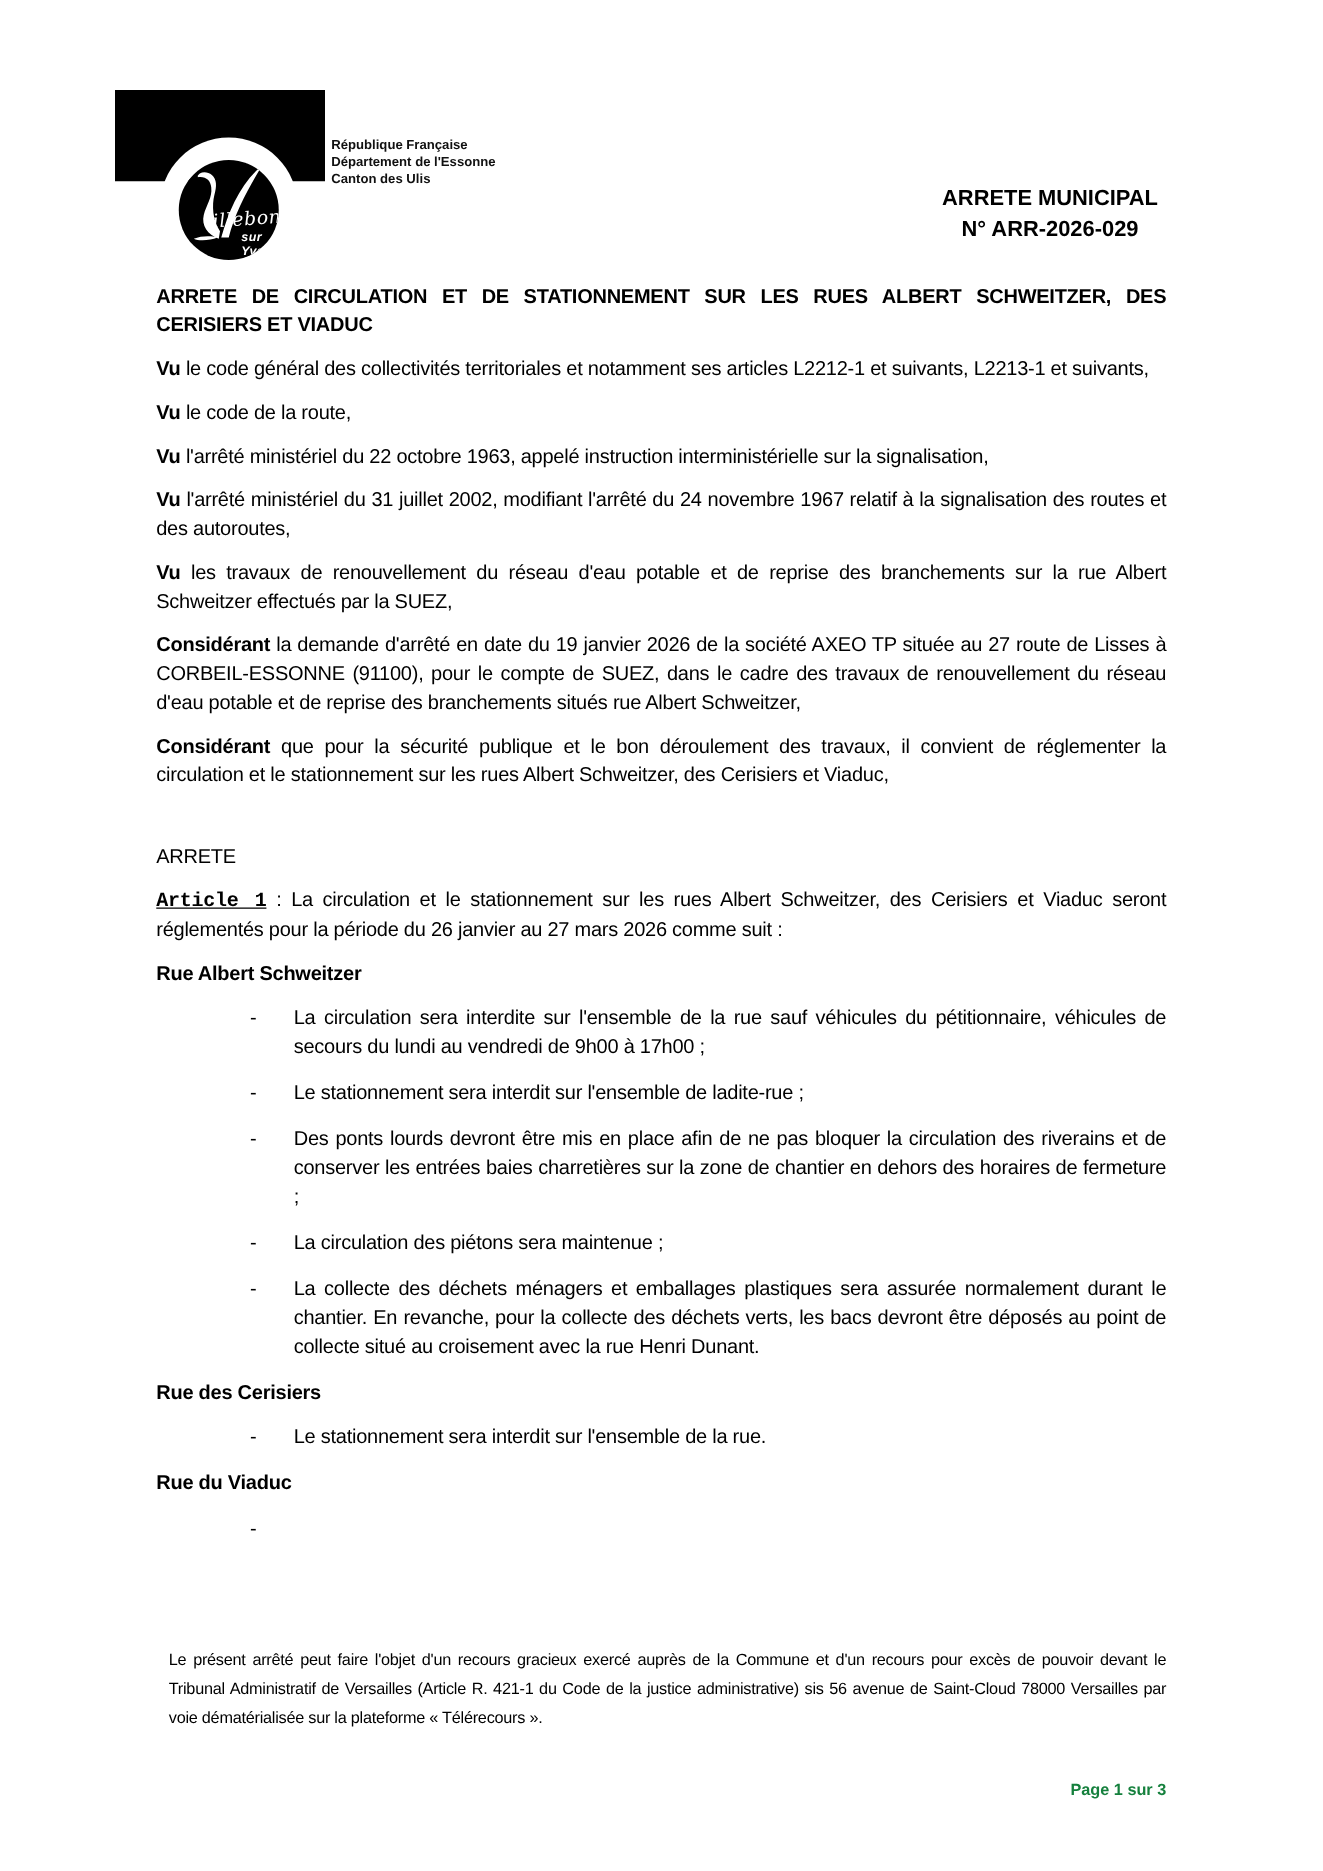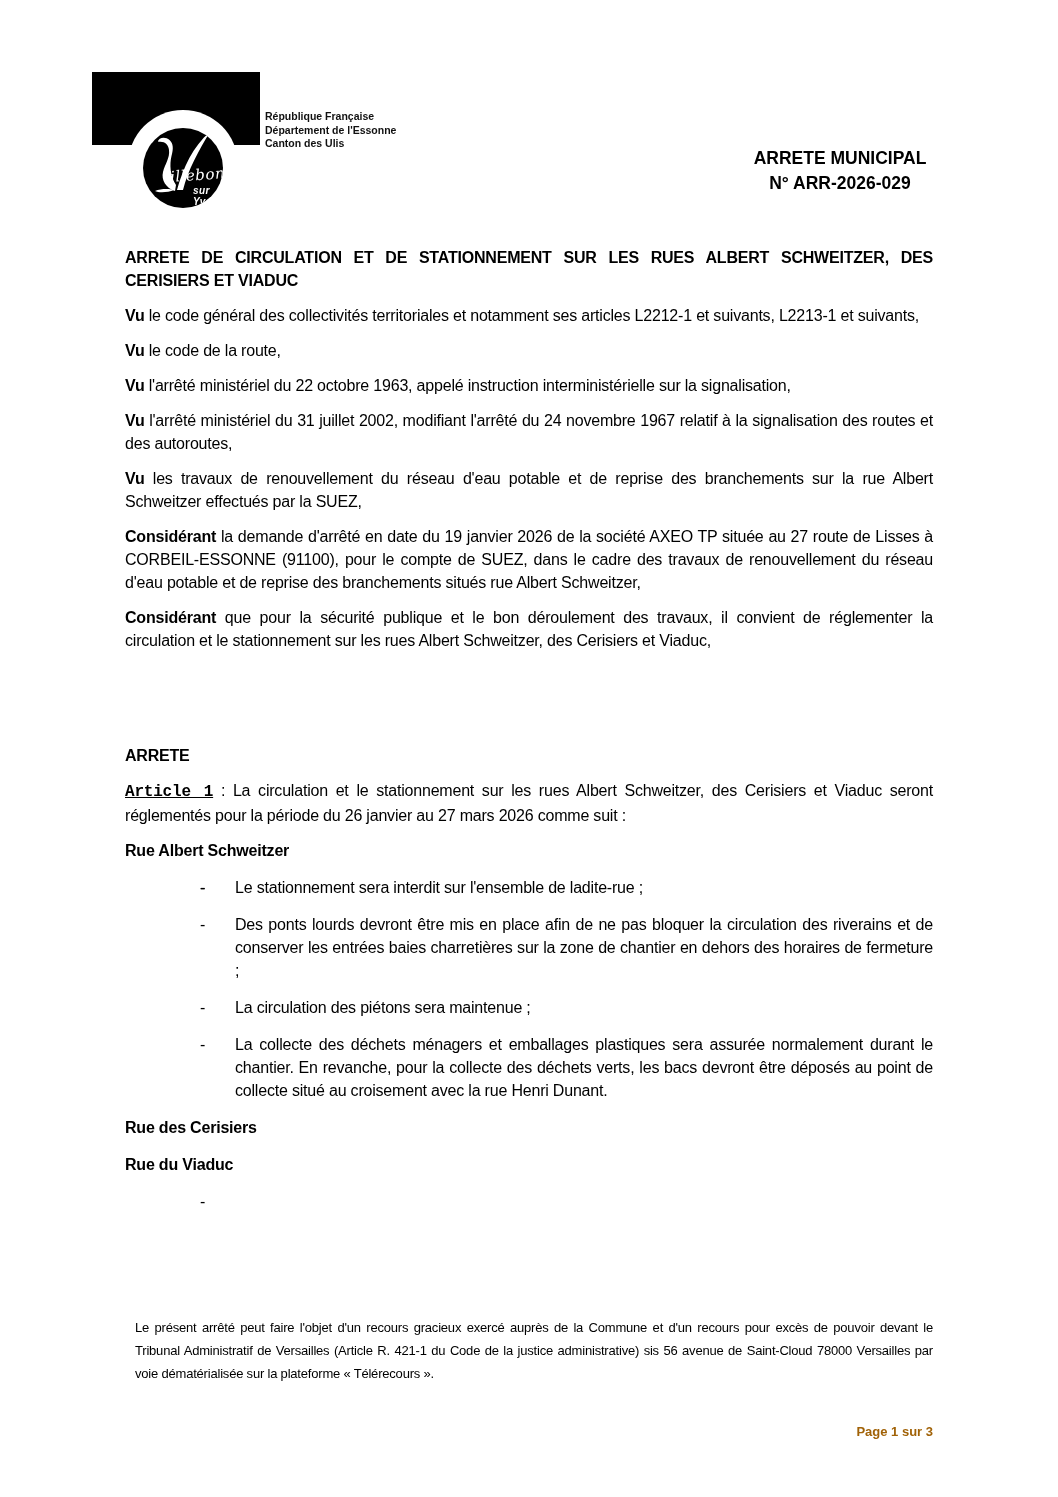--- a/index.html
+++ b/index.html
@@ -54,44 +54,44 @@
     line-height: 25px; color: #000000;
   }
 
   
   .content {
     position: absolute; left: 125px; top: 226px; width: 808px;
     font-size: 16px; line-height: 23px; letter-spacing: -0.2px;
     color: #000;
   }
   .content p { margin-bottom: 12px; text-align: justify; }
-  .doc-title { font-weight: 700; margin-top: 20px; }
+  .doc-title { font-weight: 700; }
   .lead { font-weight: 700; }
   .decree-heading {
-    text-align: right; font-weight: 700;
-    margin-top: 92px; margin-bottom: 27px;
+    text-align: right; font-weight: 400;
+    margin-top: 42px; margin-bottom: 27px;
   }
   .article-label { font-weight: 700; text-decoration: underline; font-family: Liberation Mono, monospace; }
   .section-heading { font-weight: 700; margin-bottom: 11px; text-align: left; }
   .bullet-list { margin-bottom: 13px; }
   .bullet {
     position: relative; padding-left: 110px;
     text-align: justify; margin-bottom: 14px;
   }
   .bullet .dash { position: absolute; left: 75px; top: 0; }
 
   
   .footer {
     position: absolute; left: 135px; top: 1316px; width: 798px;
     font-size: 13px; line-height: 23px; letter-spacing: -0.2px;
   }
   .footer .f1 { text-align: justify; }
   .page-num {
     position: absolute; right: 125px; top: 1424px;
-    font-size: 13px; font-weight: 700; color: #a16207;
+    font-size: 13px; font-weight: 700; color: #15803d;
   }
 </style>
 </head>
 <body>
 
 <div class="page">
 
   <div>
     <div class="logo-rect"></div>
     <div class="logo-ring"></div>
@@ -133,30 +133,30 @@
     <p><span class="lead">Vu</span> <span>les travaux de renouvellement du réseau d'eau potable et de reprise des branchements sur la rue Albert Schweitzer effectués par la SUEZ,</span></p>
     <p><span class="lead">Considérant</span> <span>la demande d'arrêté en date du 19 janvier 2026 de la société AXEO TP située au 27 route de Lisses à CORBEIL-ESSONNE (91100), pour le compte de SUEZ, dans le cadre des travaux de renouvellement du réseau d'eau potable et de reprise des branchements situés rue Albert Schweitzer,</span></p>
     <p><span class="lead">Considérant</span> <span>que pour la sécurité publique et le bon déroulement des travaux, il convient de réglementer la circulation et le stationnement sur les rues Albert Schweitzer, des Cerisiers et Viaduc,</span></p>
 
     <p class="decree-heading">ARRETE</p>
 
     <p><span class="article-label">Article 1</span><span> : </span><span>La circulation et le stationnement sur les rues Albert Schweitzer, des Cerisiers et Viaduc seront réglementés pour la période du 26 janvier au 27 mars 2026 comme suit :</span></p>
 
     <p class="section-heading">Rue Albert Schweitzer</p>
     <div class="bullet-list">
-      <div class="bullet"><span class="dash">-</span></div>
+      <div class="bullet"><span class="dash">-</span><span>La circulation sera interdite sur l'ensemble de la rue sauf véhicules du pétitionnaire, véhicules de secours du lundi au vendredi de 9h00 à 17h00 ;</span></div>
       <div class="bullet"><span class="dash">-</span><span>Le stationnement sera interdit sur l'ensemble de ladite-rue ;</span></div>
       <div class="bullet"><span class="dash">-</span><span>Des ponts lourds devront être mis en place afin de ne pas bloquer la circulation des riverains et de conserver les entrées baies charretières sur la zone de chantier en dehors des horaires de fermeture ;</span></div>
       <div class="bullet"><span class="dash">-</span><span>La circulation des piétons sera maintenue ;</span></div>
       <div class="bullet"><span class="dash">-</span><span>La collecte des déchets ménagers et emballages plastiques sera assurée normalement durant le chantier. En revanche, pour la collecte des déchets verts, les bacs devront être déposés au point de collecte situé au croisement avec la rue Henri Dunant.</span></div>
     </div>
 
     <p class="section-heading">Rue des Cerisiers</p>
     <div class="bullet-list">
-      <div class="bullet"><span class="dash">-</span></div>
+      <div class="bullet"><span class="dash">-</span><span>Le stationnement sera interdit sur l'ensemble de la rue.</span></div>
     </div>
 
     <p class="section-heading">Rue du Viaduc</p>
     <div class="bullet-list">
       <div class="bullet"><span class="dash">-</span></div>
     </div>
 
   </div>
 
   <div class="footer">

